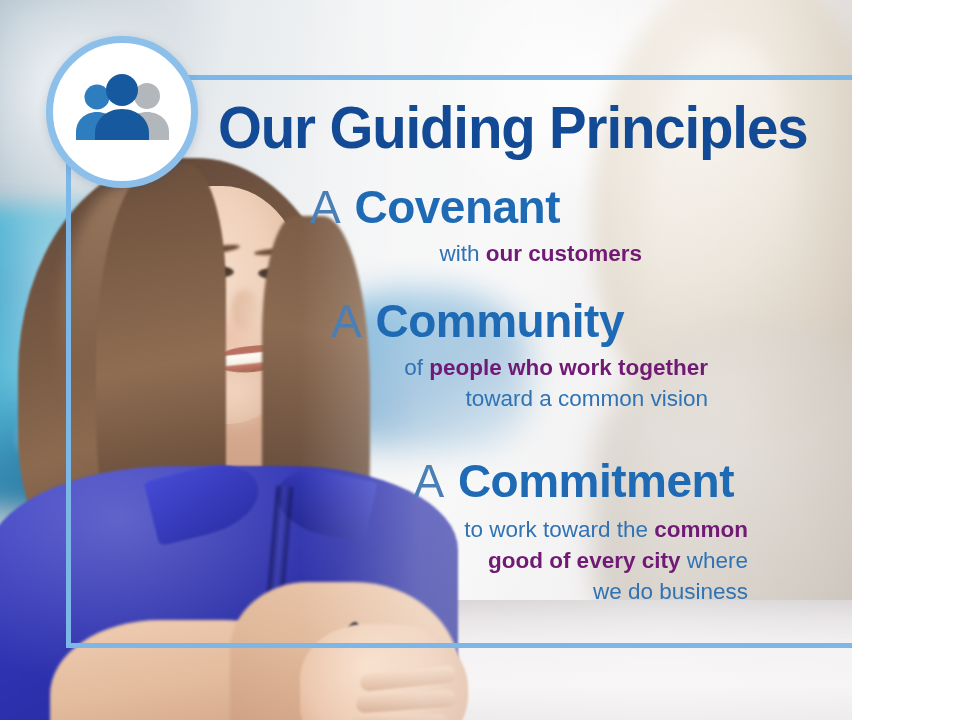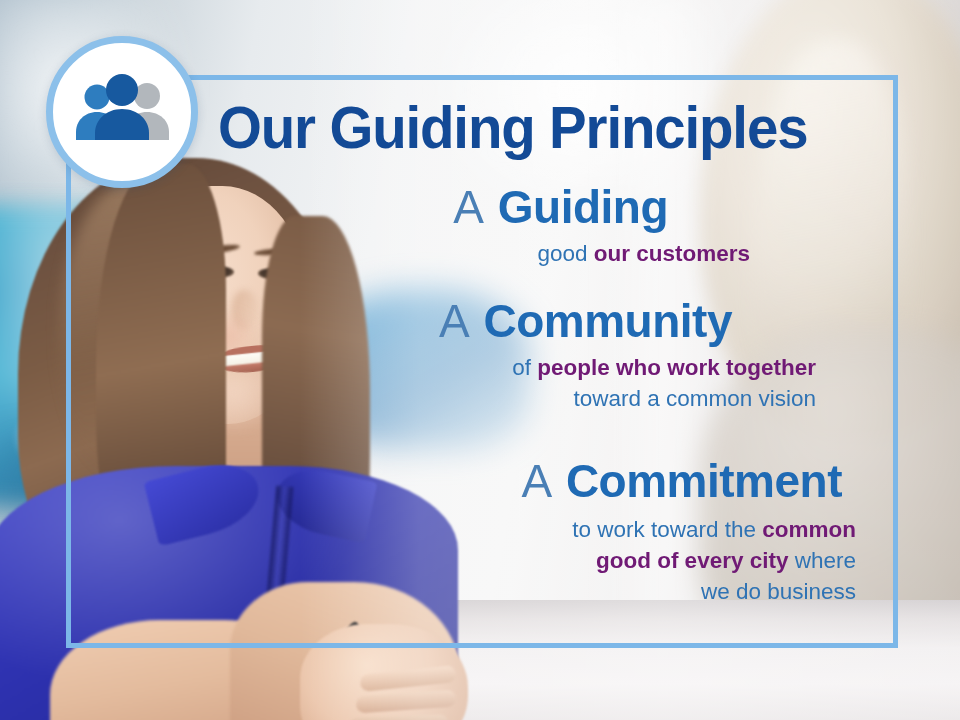--- a/index.html
+++ b/index.html
@@ -6,21 +6,21 @@
     margin: 0;
     padding: 0;
     background: #ffffff;
   }
   body {
     font-family: "Liberation Sans", sans-serif;
   }
 
   #poster {
     position: relative;
-    width: 960px;
+    width: 852px;
     height: 720px;
     overflow: hidden;
     background: #cfd4d8;
   }
 
   
   .photo-layer { position: absolute; inset: 0; overflow: hidden; }
 
   
   .bg-room {
@@ -456,23 +456,23 @@
       <circle cx="52" cy="16" r="16" fill="#17599f"></circle>
       <path d="M52 35c-16 0-27 11-27 24v7h54v-7c0-13-11-24-27-24z" fill="#17599f"></path>
     </svg>
   </div>
 
   <div class="poster-title">Our Guiding Principles</div>
 
   <div class="principle" id="p1">
     <div class="p-head">
       <span class="art">A</span>
-      <span class="kw">Guiding</span>
+      <span class="kw">Covenant</span>
     </div>
-    <div class="p-sub"><span>good </span><b>our customers</b></div>
+    <div class="p-sub"><span>with </span><b>our customers</b></div>
   </div>
 
   <div class="principle" id="p2">
     <div class="p-head">
       <span class="art">A</span>
       <span class="kw">Community</span>
     </div>
     <div class="p-sub"><span>of </span><b>people who work together</b><br><span>toward a common vision</span></div>
   </div>
 

